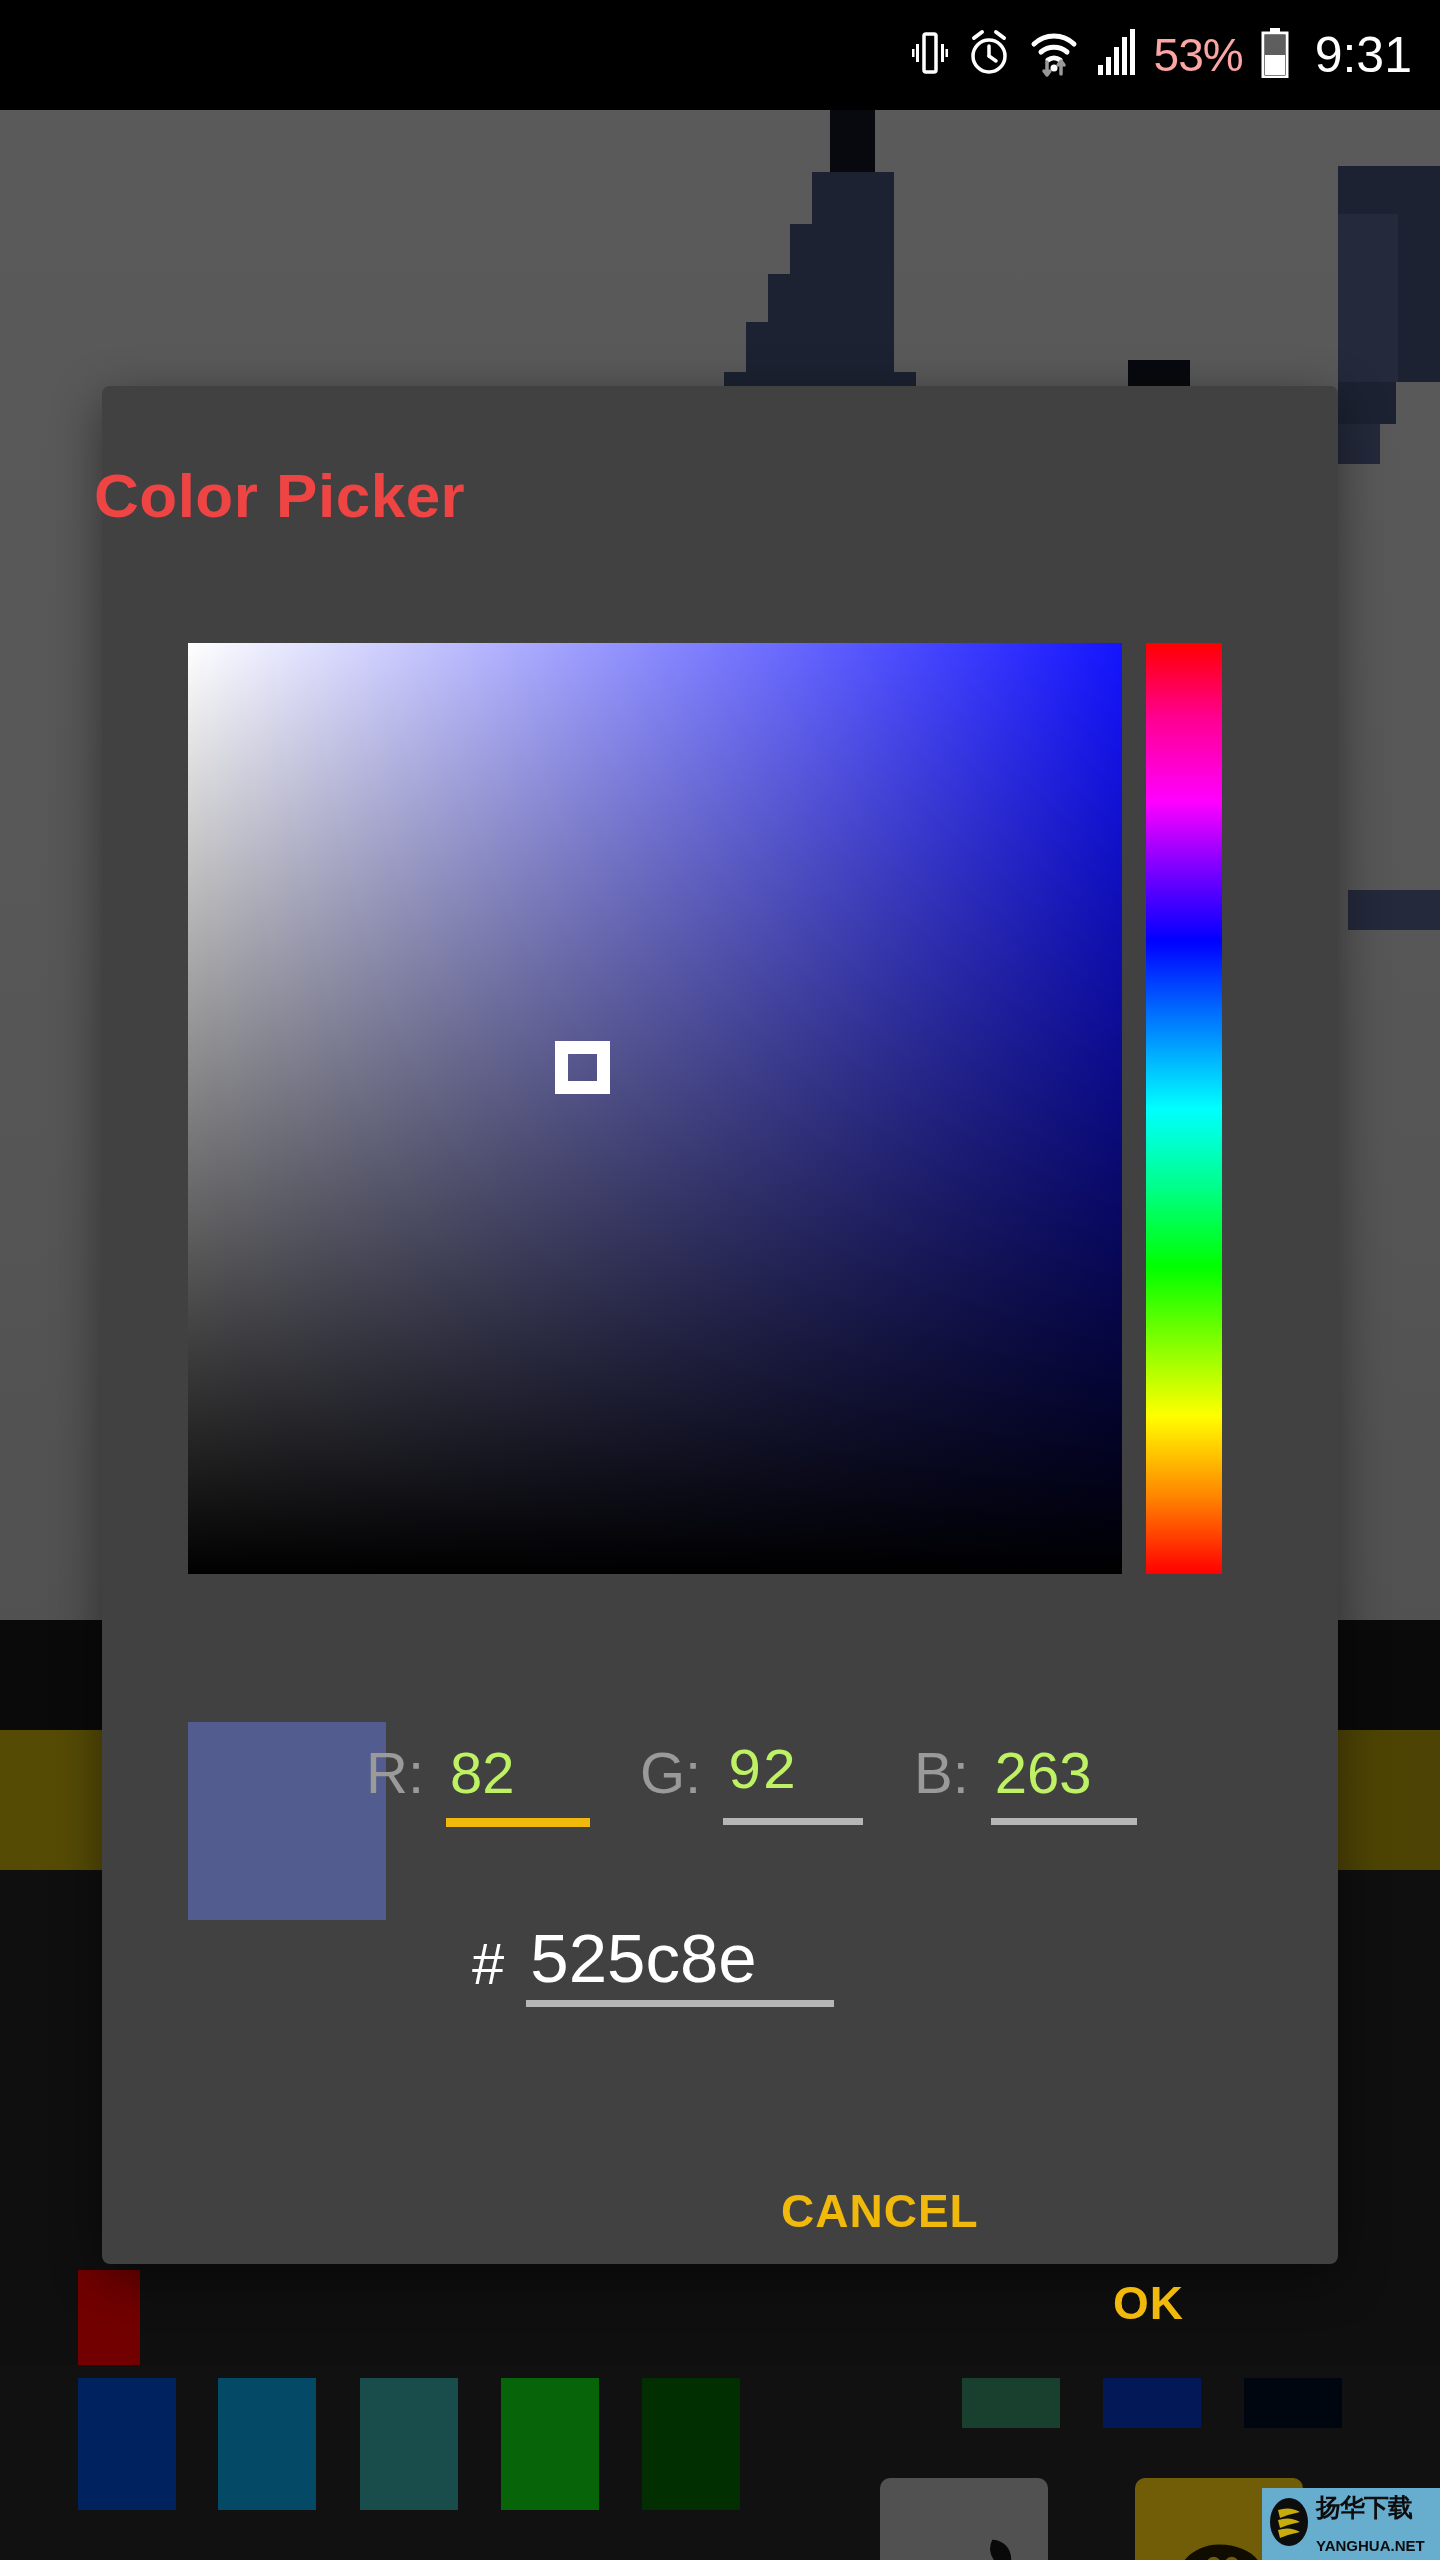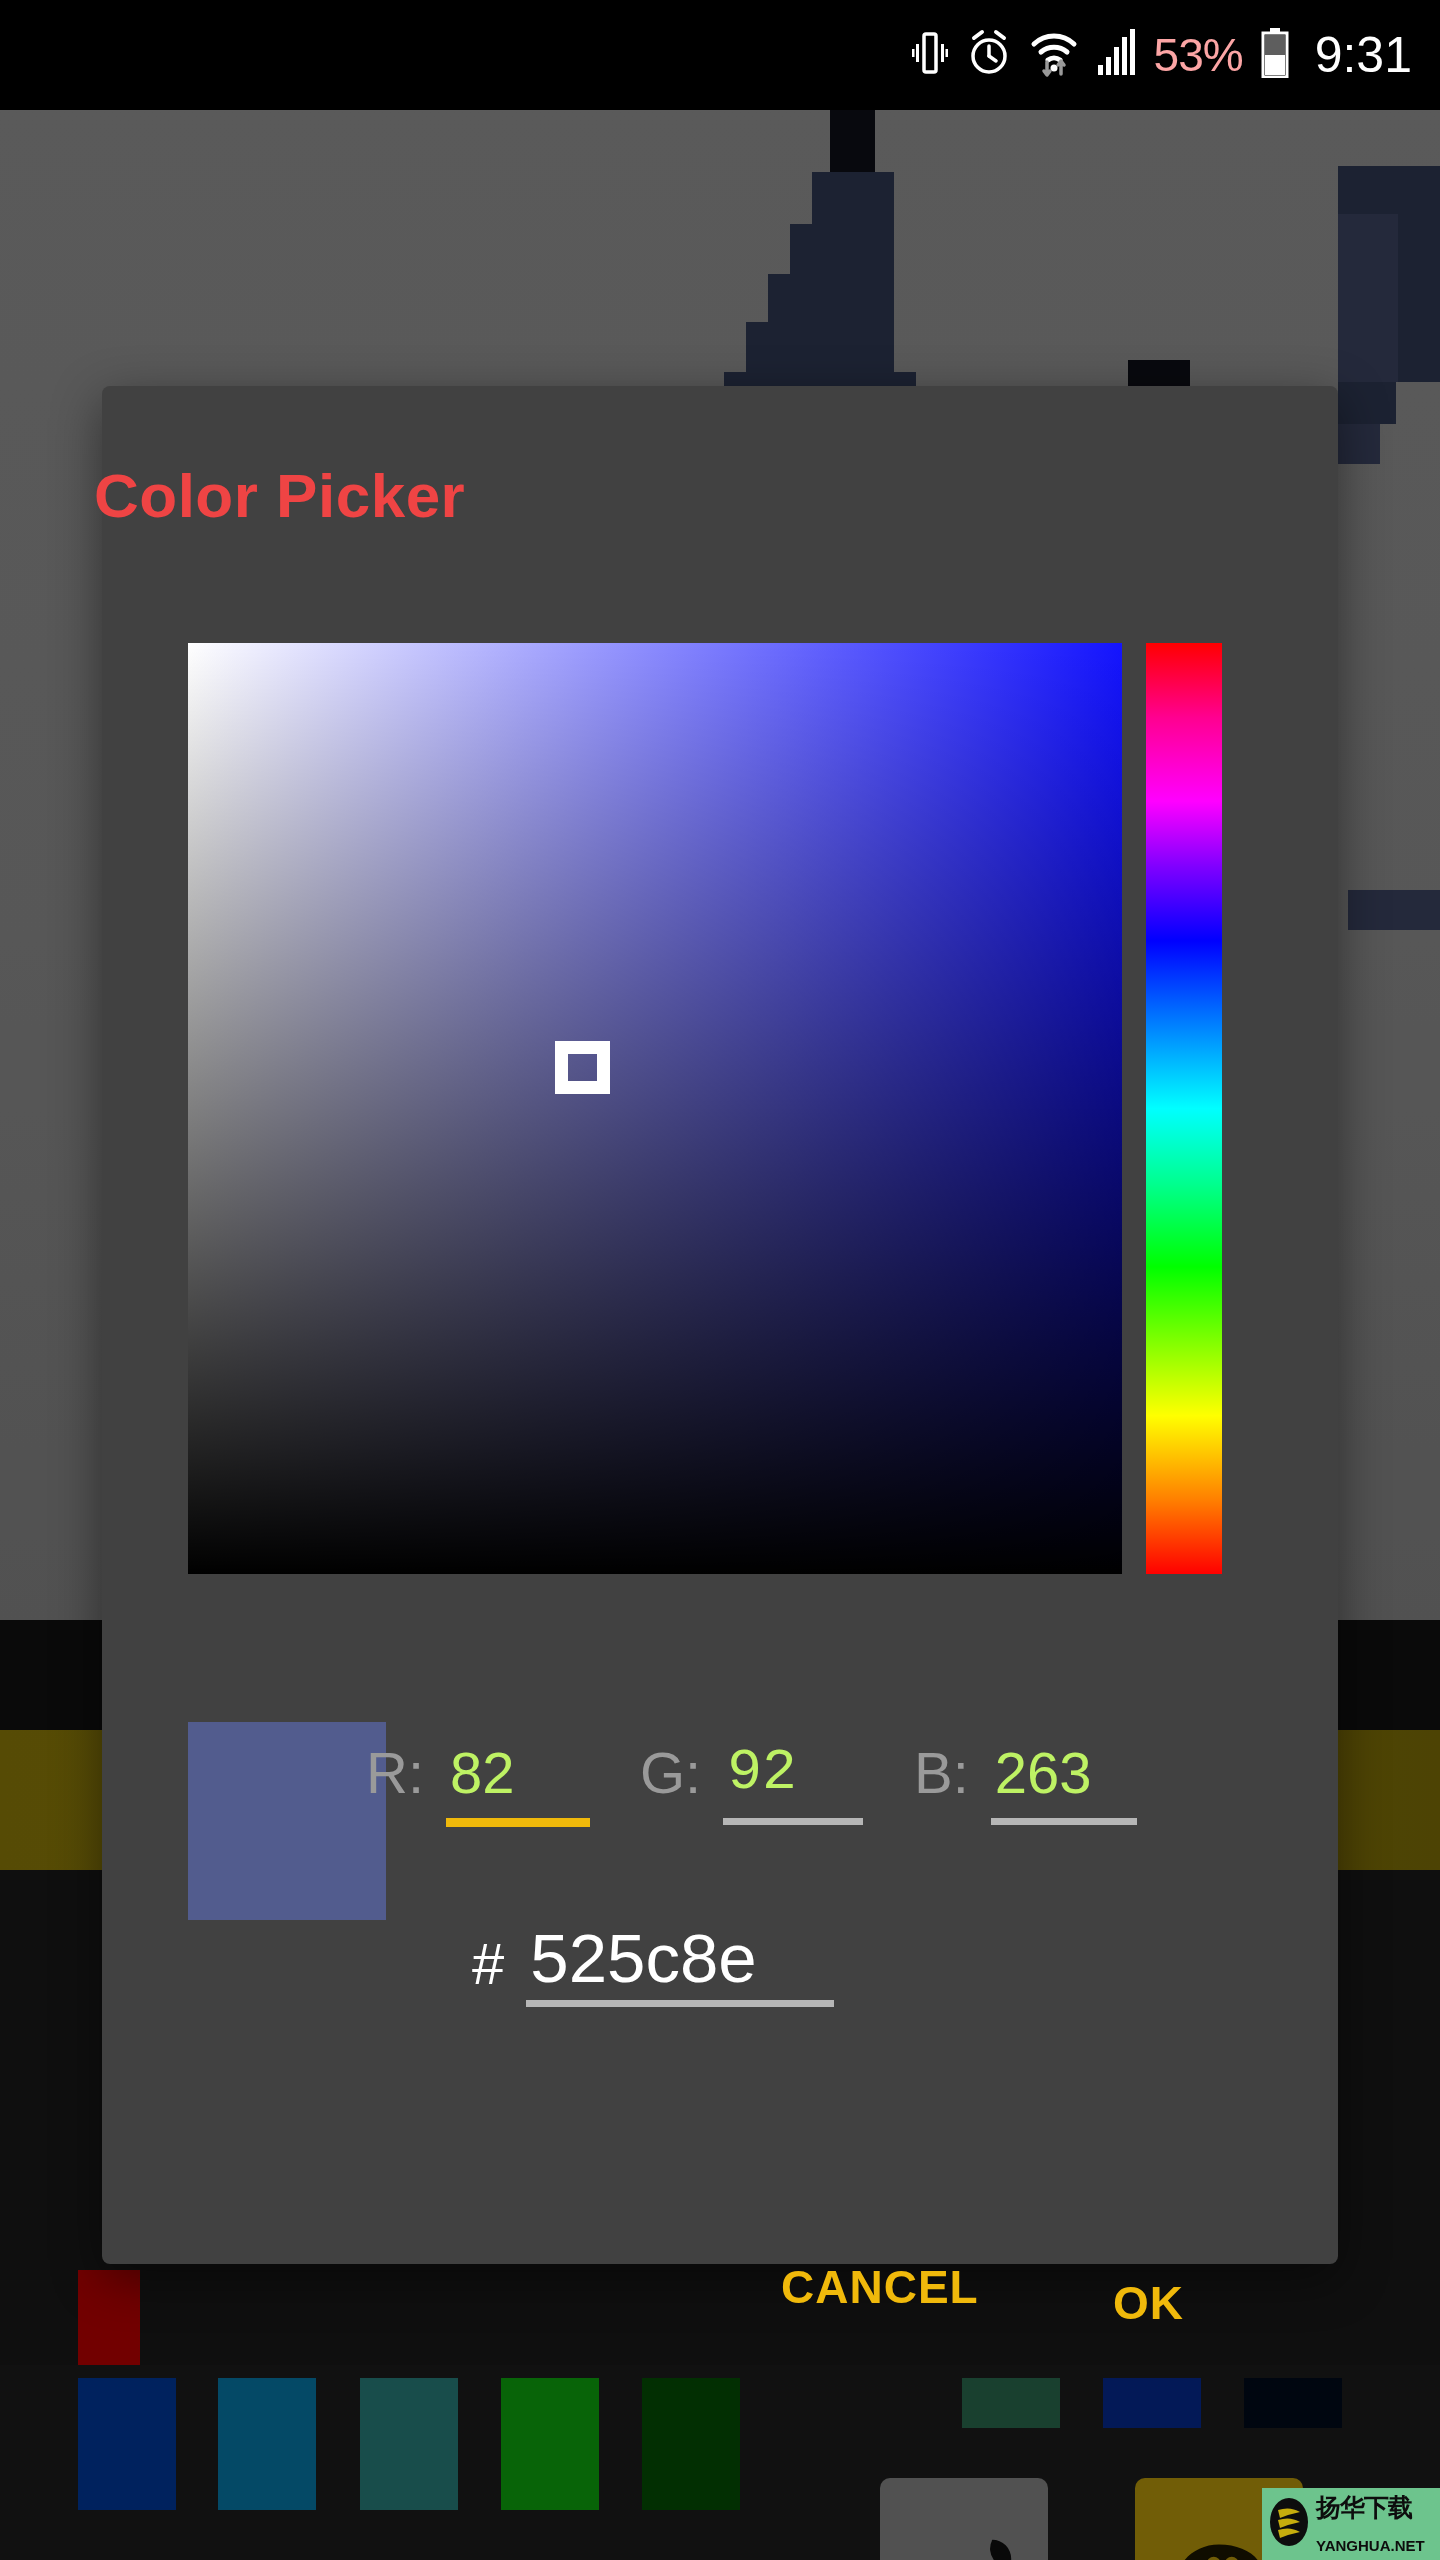--- a/index.html
+++ b/index.html
@@ -59,21 +59,21 @@
   .tool-btn{
     position:absolute; width:168px; height:222px; border-radius:10px;
     display:flex; align-items:center; justify-content:center;
   }
   #eyedropper-button{ left:880px; top:2368px; background:#636363; }
   #palette-button{ left:1135px; top:2368px; background:#8a7209; }
 
   
   #watermark{
     position:absolute; right:0; bottom:0; width:178px; height:72px;
-    background:#86efac; display:flex; align-items:center; gap:6px; padding-left:6px;
+    background:#7dd3fc; display:flex; align-items:center; gap:6px; padding-left:6px;
   }
   #wm-text{ display:flex; flex-direction:column; line-height:1; }
   #wm-cn{ font-size:25px; font-weight:bold; color:#111; letter-spacing:-1px;
           font-family:"DejaVu Sans", sans-serif; }
   #wm-en{ font-size:15px; font-weight:bold; color:#111; letter-spacing:0px; margin-top:18px; }
 
   
   #scrim{
     position:absolute; left:0; top:110px; width:1440px; height:2450px;
     background:rgba(0,0,0,0.18); pointer-events:none;
@@ -141,21 +141,21 @@
   #hex-group{ position:absolute; left:370px; top:1538px; display:flex; align-items:flex-end; }
   #hex-hash{ color:#ffffff; font-size:58px; line-height:1; margin-right:22px; }
   #hex-field{ position:relative; }
   #hex-value{ color:#ffffff; font-size:69px; line-height:1; width:312px; padding-left:4px; }
   #hex-underline{ position:absolute; left:0; top:76px; width:308px; height:7px; background:#b6b6b6; }
 
   
   .dlg-btn{
     position:absolute; color:#f0b90b; font-size:46px; font-weight:bold; letter-spacing:1px;
   }
-  #cancel-button{ left:679px; top:1874px; }
+  #cancel-button{ left:679px; top:1798px; }
   #ok-button{ left:1011px; top:1890px; }
 </style>
 </head>
 <body>
 
 <div id="status-bar">
   <span class="sb-icon">
     <svg width="36" height="46" viewBox="0 0 36 46">
       <rect x="12" y="4" width="12" height="38" rx="2" fill="none" stroke="#fff" stroke-width="3.5"></rect>
       <rect x="4" y="14" width="3" height="18" fill="#fff"></rect>

